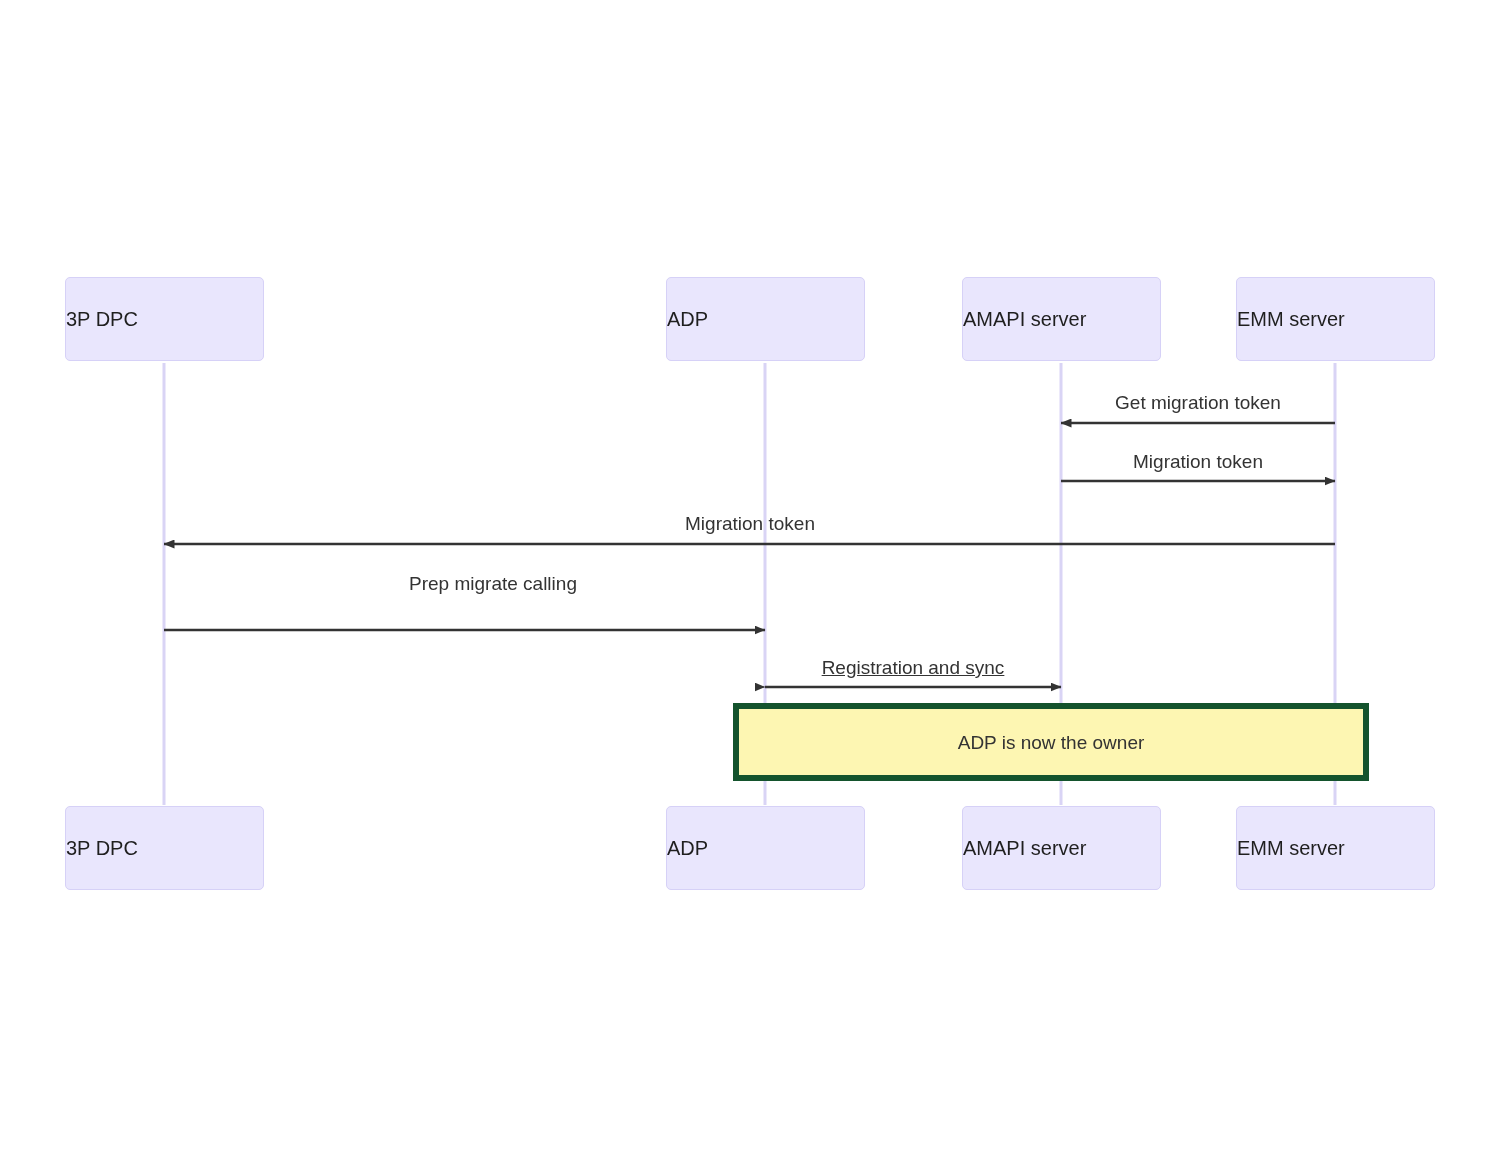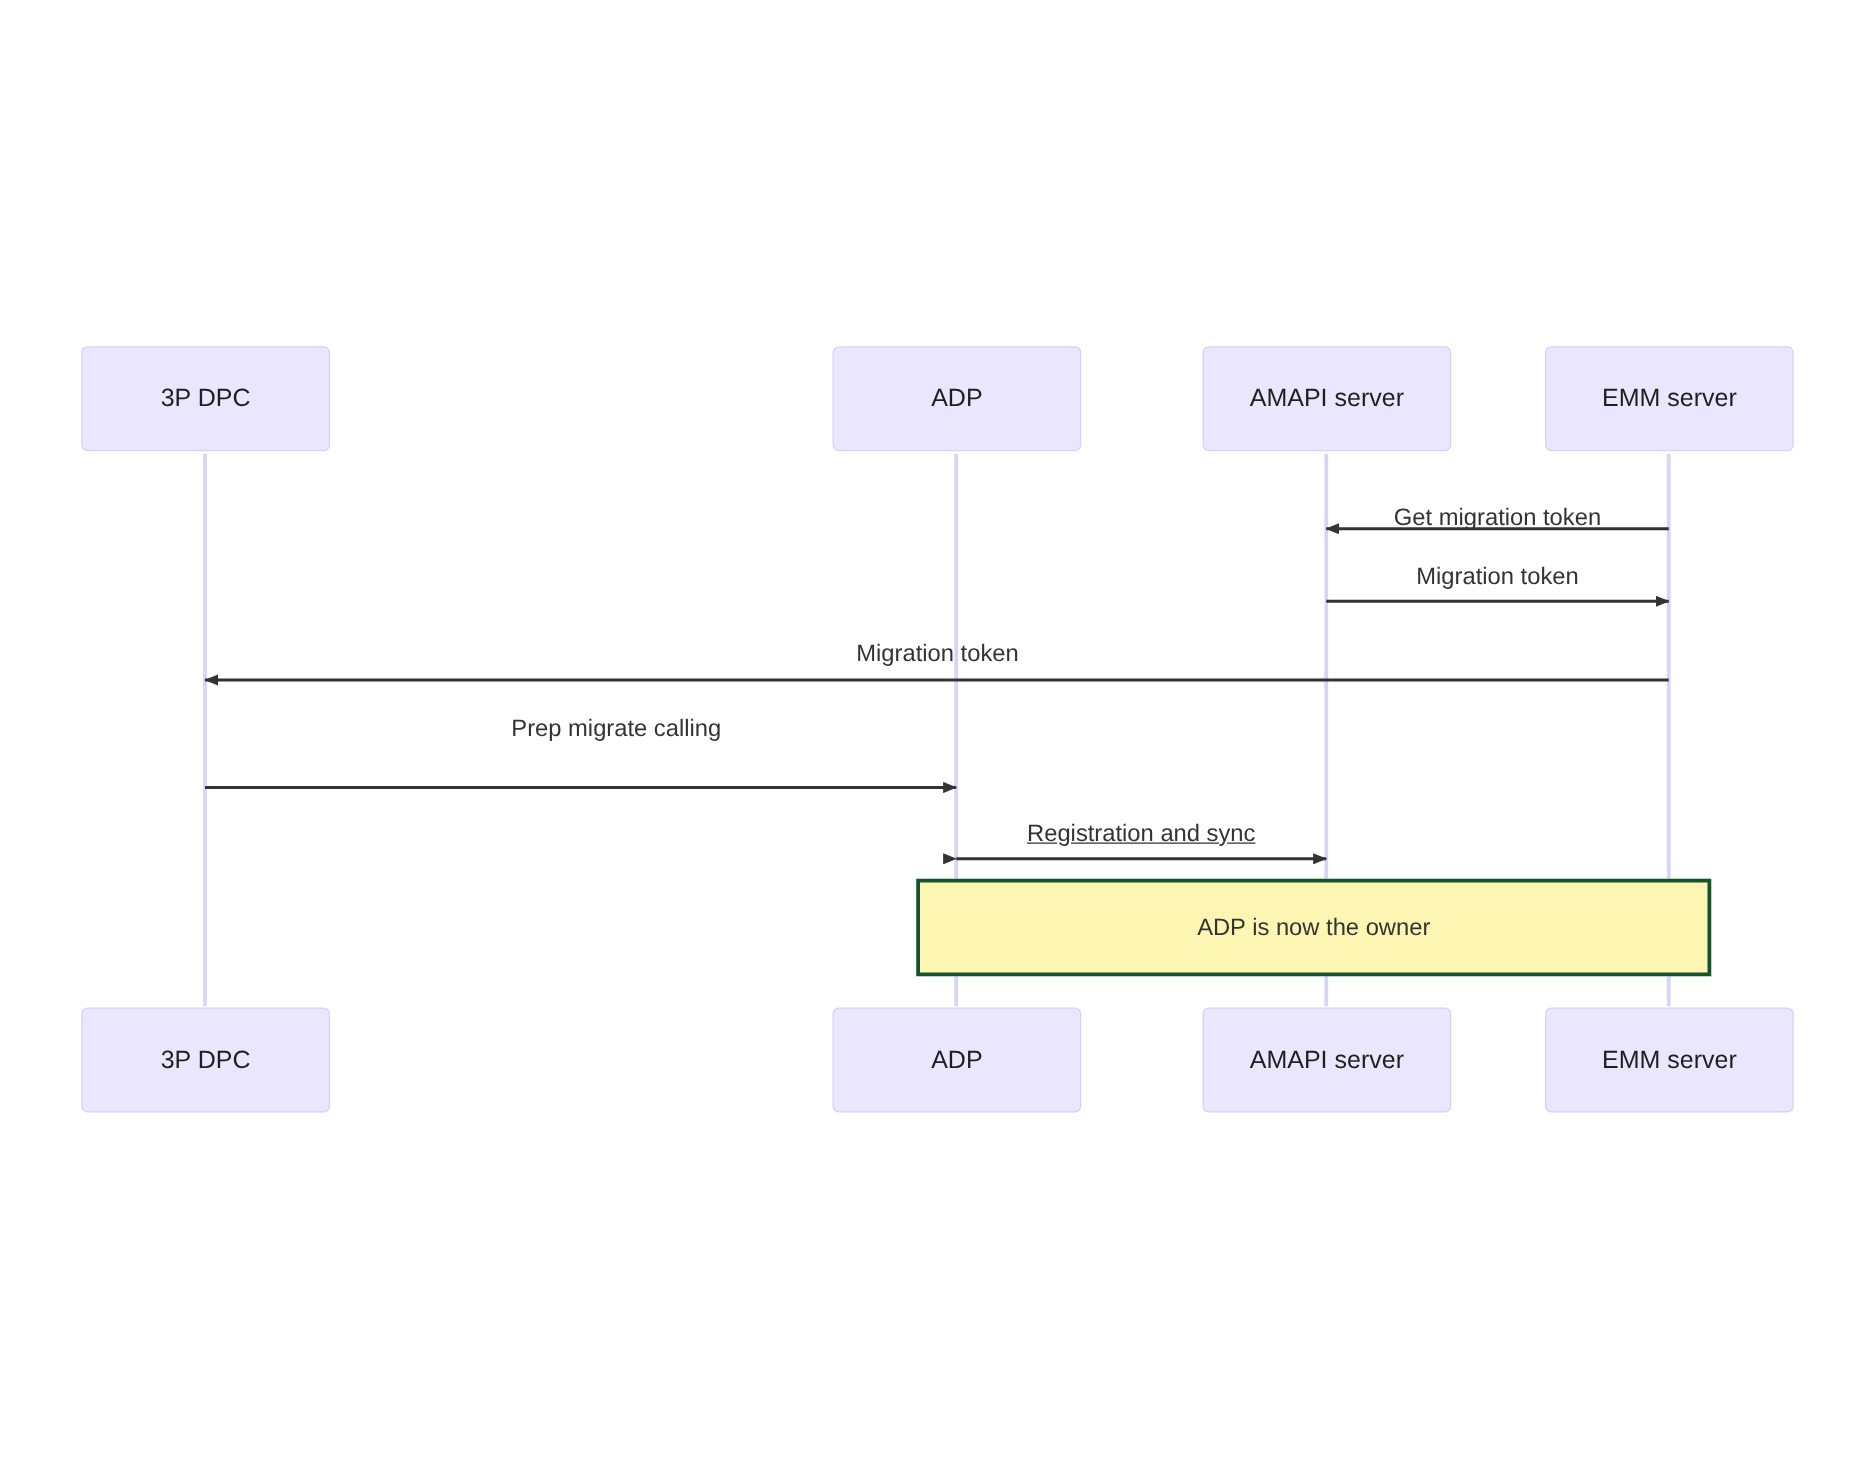--- a/index.html
+++ b/index.html
@@ -28,42 +28,41 @@
     overflow: visible;
   }
   .participant-box {
     position: absolute;
     box-sizing: border-box;
     background: #e9e6fd;
     border: 1px solid #d6d1f7;
     border-radius: 5px;
     display: flex;
     align-items: center;
-    justify-content: center;
   }
   .participant-label {
     font-size: 20px;
     color: #1f1f1f;
     font-family: "Liberation Sans", sans-serif;
     white-space: nowrap;
   }
   .msg-label {
     position: absolute;
     font-size: 19px;
     color: #333333;
     text-align: center;
     white-space: nowrap;
     line-height: 26px;
     transform: translateX(-50%);
   }
   .note-box {
     position: absolute;
     box-sizing: border-box;
     background: #fdf6b2;
-    border: 3px solid #14532d;
+    border: 6px solid #14532d;
     display: flex;
     flex-direction: column;
     align-items: center;
     justify-content: center;
   }
   .note-line {
     font-size: 19px;
     color: #333333;
     line-height: 27px;
     white-space: nowrap;
@@ -104,21 +103,21 @@
   <div class="participant-box" style="left:666px; top:277px; width:199px; height:84px;">
     <span class="participant-label">ADP</span>
   </div>
   <div class="participant-box" style="left:962px; top:277px; width:199px; height:84px;">
     <span class="participant-label">AMAPI server</span>
   </div>
   <div class="participant-box" style="left:1236px; top:277px; width:199px; height:84px;">
     <span class="participant-label">EMM server</span>
   </div>
 
-  <div class="msg-label" style="left:1198px; top:402px;">
+  <div class="msg-label" style="left:1198px; top:390px;">
     <div>Get migration token</div>
   </div>
 
   <div class="msg-label" style="left:1198px; top:449px;">
     <div>Migration token</div>
   </div>
 
   <div class="msg-label" style="left:750px; top:511px;">
     <div>Migration token</div>
   </div>

